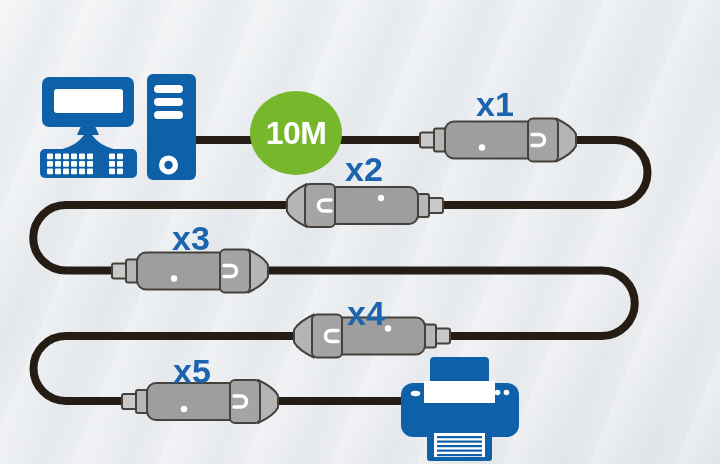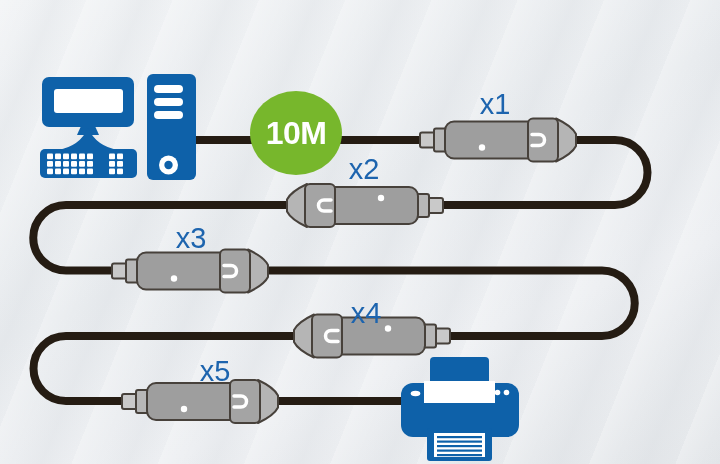--- a/index.html
+++ b/index.html
@@ -16,21 +16,21 @@
   }
   .scene-svg{position:absolute;left:0;top:0;}
   .badge{
     position:absolute;left:250px;top:91px;width:92px;height:84px;
     border-radius:50%;background:#77b72c;
     display:flex;align-items:center;justify-content:center;
     color:#ffffff;font-weight:700;font-size:32px;letter-spacing:-0.5px;
   }
   .ext-label{
     position:absolute;transform:translate(-50%,-50%);
-    color:#1d64ae;font-weight:400;font-size:29px;white-space:nowrap;
+    color:#1d64ae;font-weight:700;font-size:34px;white-space:nowrap;
   }
 </style>
 </head>
 <body>
 
 <div class="canvas">
 
   <svg class="scene-svg" width="720" height="464" viewBox="0 0 720 464">
 
     <defs>
@@ -127,14 +127,14 @@
   </svg>
 
   <div class="badge">
     <span>10M</span>
   </div>
 
   <div class="ext-label" style="left:495px;top:104px;">x1</div>
   <div class="ext-label" style="left:364px;top:169px;">x2</div>
   <div class="ext-label" style="left:191px;top:238px;text-align:center;">x3</div>
   <div class="ext-label" style="left:366px;top:313px;">x4</div>
-  <div class="ext-label" style="left:192px;top:371px;margin-left:23px;">x5</div>
+  <div class="ext-label" style="left:192px;top:371px;">x5</div>
 </div>
 
 </body></html>

